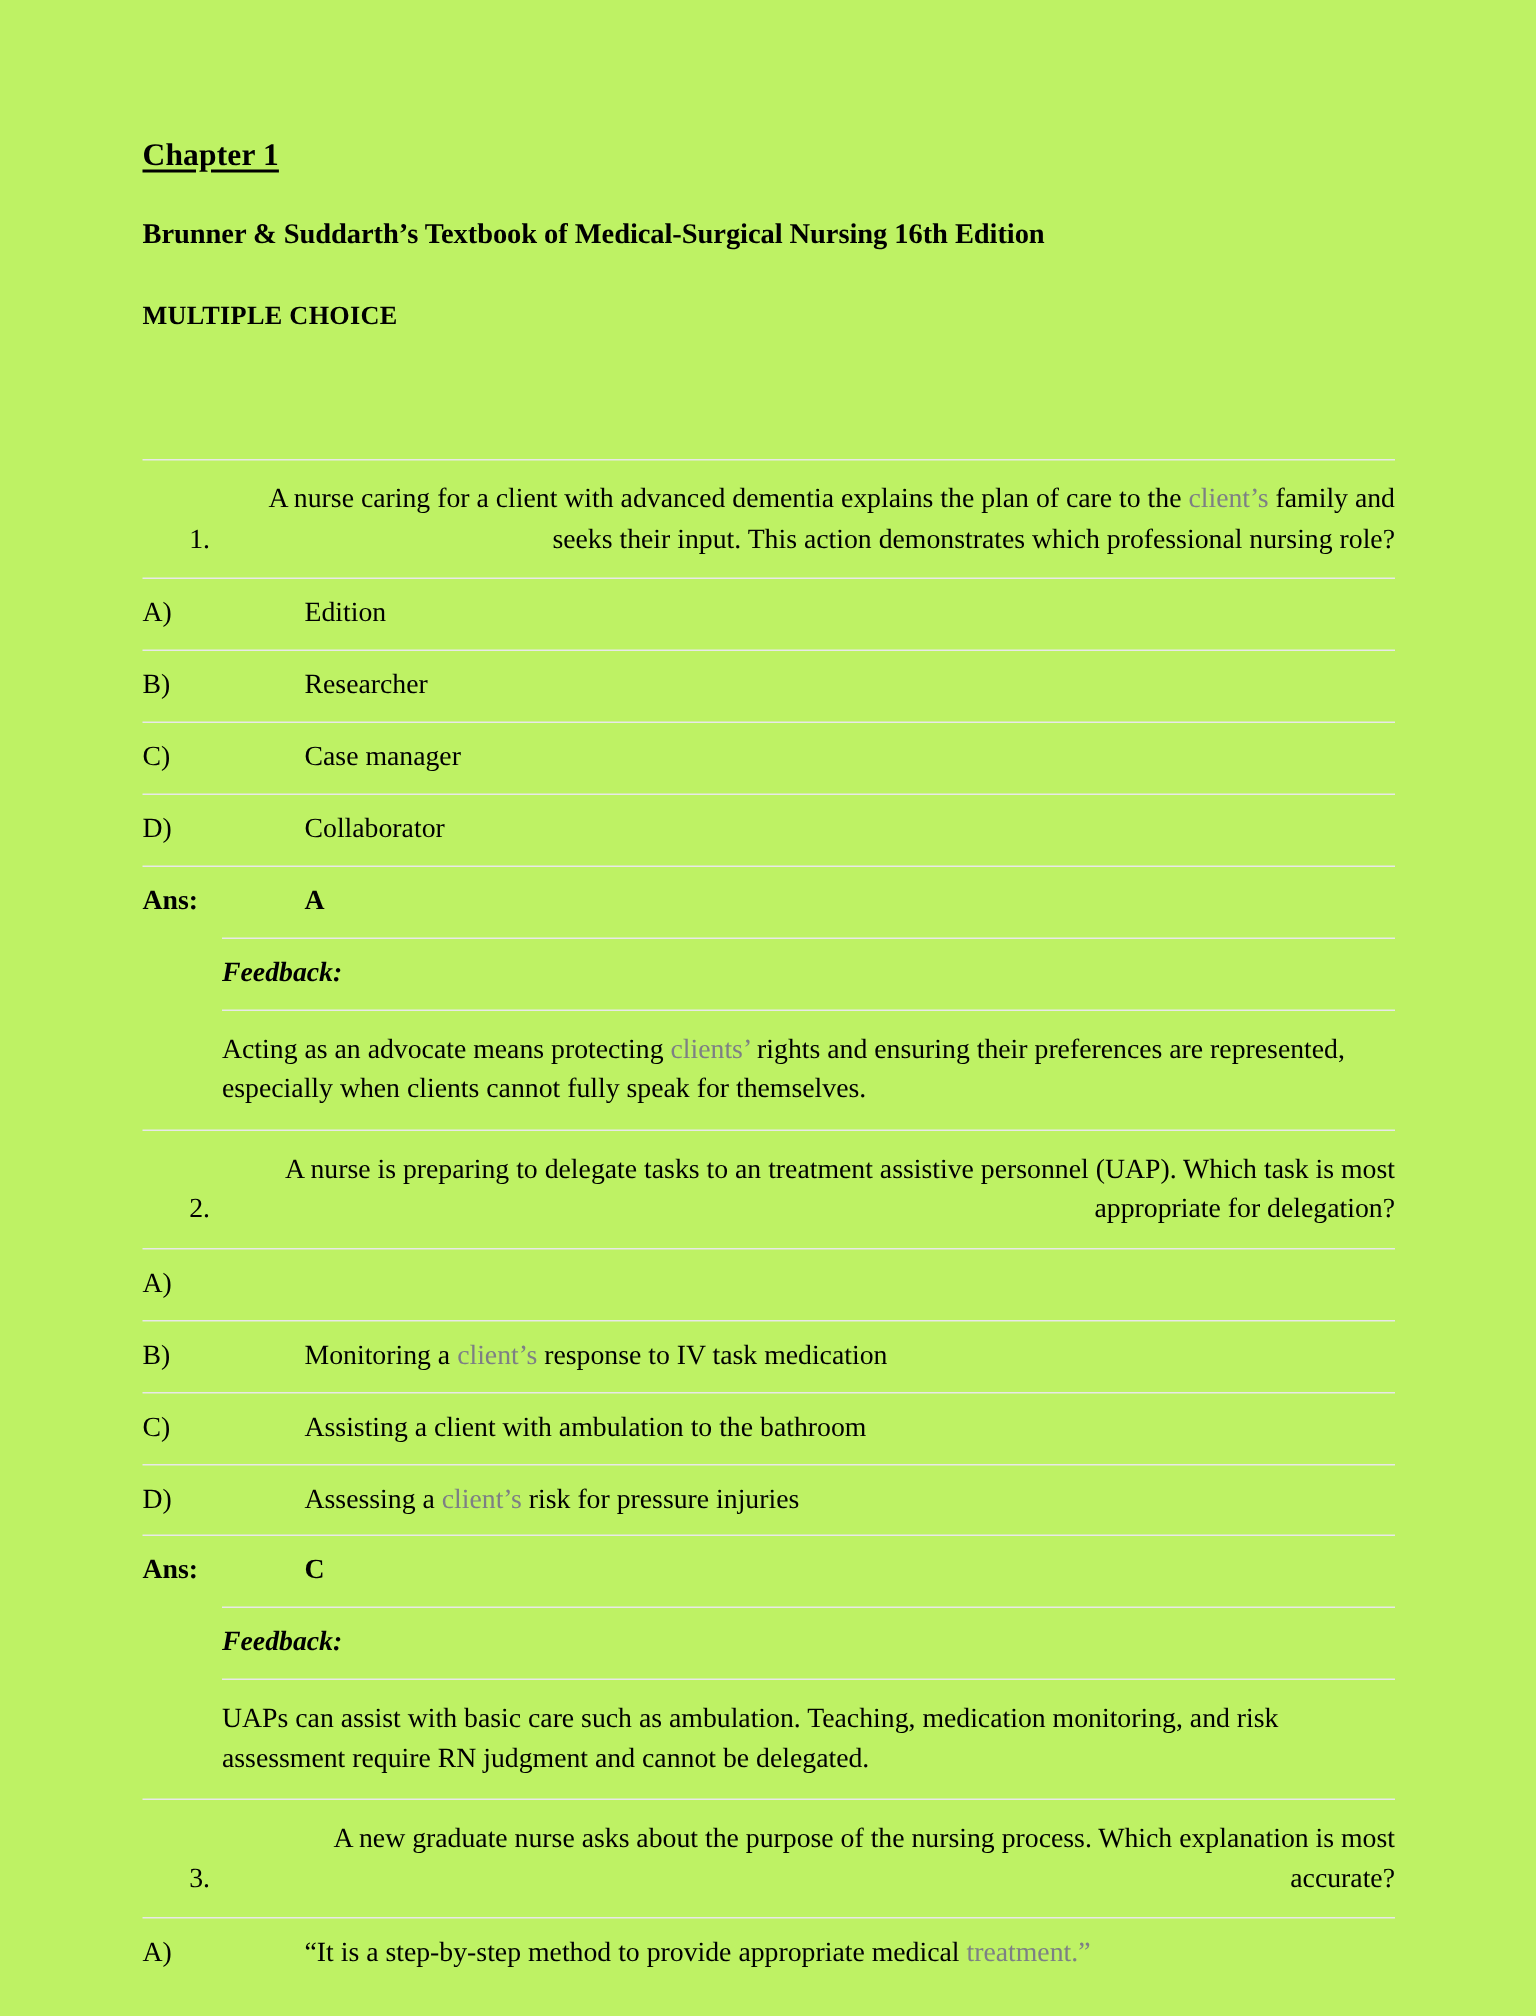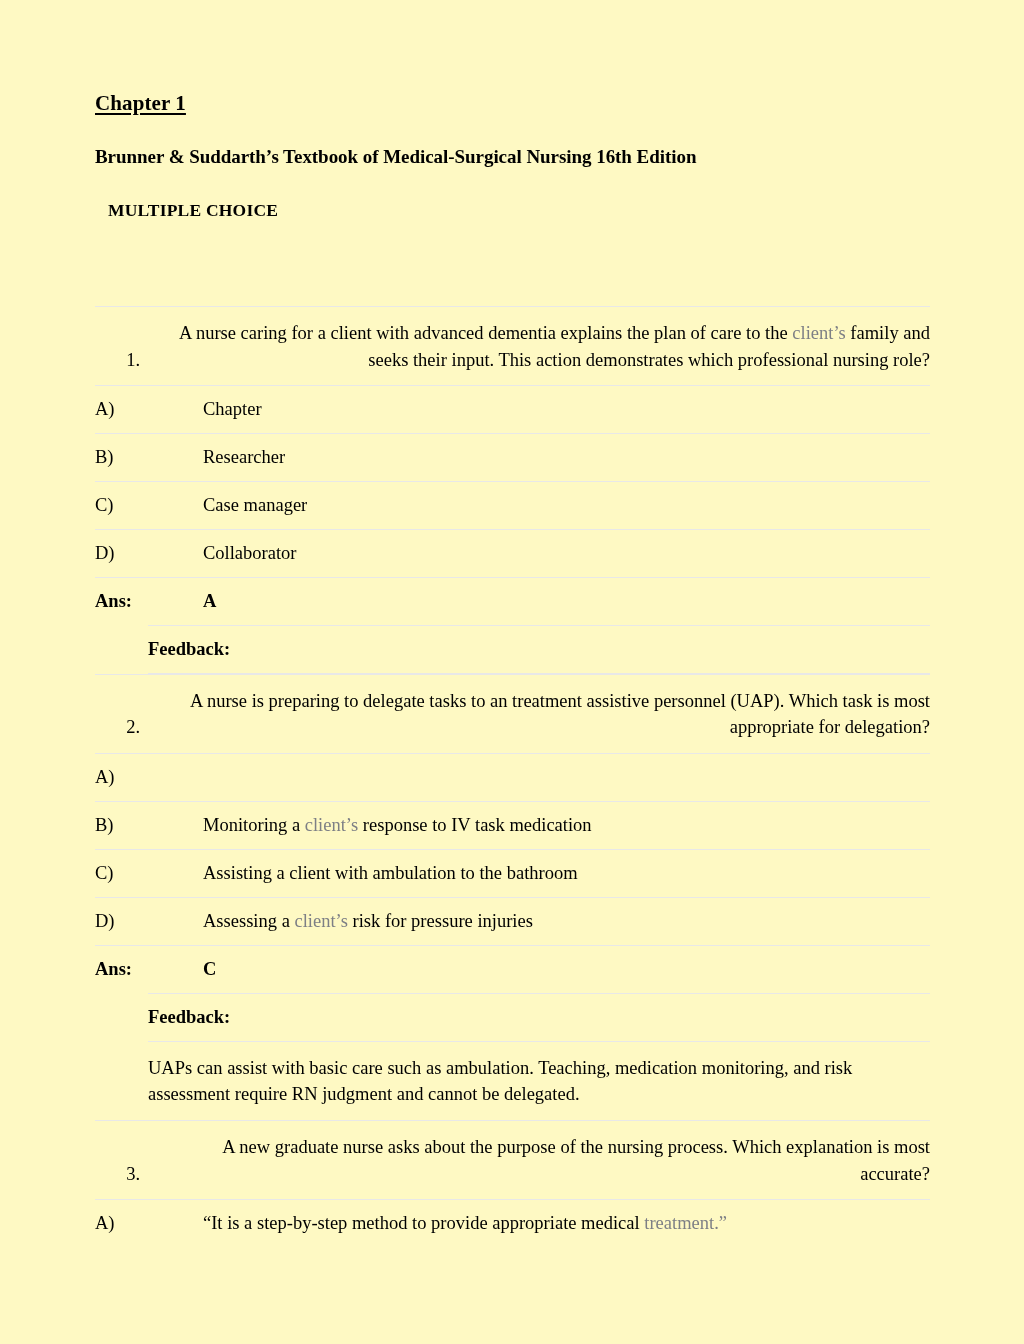--- a/index.html
+++ b/index.html
@@ -11,21 +11,21 @@
     width: 1024px;
     height: 1344px;
     font-family: "Liberation Serif", "DejaVu Serif", serif;
     color: #000000;
     -webkit-font-smoothing: antialiased;
   }
   .page {
     position: relative;
     width: 1024px;
     height: 1344px;
-    background: #fef9c3;
+    background: #bef264;
     box-sizing: border-box;
     padding: 0;
     overflow: hidden;
   }
 
   
   .header {
     padding-top: 92px;
     padding-left: 95px;
     padding-right: 95px;
@@ -42,21 +42,21 @@
   .book-title {
     font-size: 19px;
     font-weight: bold;
     margin: 0 0 32px 0;
     line-height: 1.15;
     letter-spacing: -0.05px;
   }
   .section-label {
     font-size: 17.5px;
     font-weight: bold;
-    margin: 13px;
+    margin: 0;
     line-height: 1.15;
     letter-spacing: 0.2px;
   }
 
   
   .qlist {
     margin-top: 86px;
     padding-left: 95px;
     padding-right: 94px;
   }
@@ -138,20 +138,21 @@
   }
   .fb-head-spacer {
     width: 53px;
     flex: 0 0 53px;
   }
   .fb-head {
     flex: 1 1 auto;
     font-size: 18.5px;
     font-weight: bold;
     line-height: 1.35;
+    font-style: italic;
   }
 
   
   .fb-body-row {
     padding: 13px 0 13px 0;
   }
   .fb-body-spacer {
     width: 53px;
     flex: 0 0 53px;
   }
@@ -182,21 +183,21 @@
     <div class="rule"></div>
 
     <div class="row q-row">
       <div class="q-num">1.</div>
       <div class="q-text"><span>A nurse caring for a client with advanced dementia explains the plan of care to the </span><span class="gray">client’s</span><span> family and seeks their input. This action demonstrates which professional nursing role?</span></div>
     </div>
 
     <div class="rule"></div>
     <div class="row opt-row">
       <div class="opt-label">A)</div>
-      <div class="opt-text">Chapter</div>
+      <div class="opt-text">Edition</div>
     </div>
 
     <div class="rule"></div>
     <div class="row opt-row">
       <div class="opt-label">B)</div>
       <div class="opt-text">Researcher</div>
     </div>
 
     <div class="rule"></div>
     <div class="row opt-row">
@@ -216,20 +217,24 @@
       <div class="ans-value">A</div>
     </div>
 
     <div class="rule inset"></div>
     <div class="row fb-head-row">
       <div class="fb-head-spacer"></div>
       <div class="fb-head">Feedback:</div>
     </div>
 
     <div class="rule inset"></div>
+    <div class="row fb-body-row">
+      <div class="fb-body-spacer"></div>
+      <div class="fb-body"><span>Acting as an advocate means protecting </span><span class="gray">clients’</span><span> rights and ensuring their preferences are represented, especially when clients cannot fully speak for themselves.</span></div>
+    </div>
 
     <div class="rule"></div>
     <div class="row q-row">
       <div class="q-num">2.</div>
       <div class="q-text"><span>A nurse is preparing to delegate tasks to an treatment assistive personnel (UAP). Which task is most appropriate for delegation?</span><span class="gray"></span><span></span></div>
     </div>
 
     <div class="rule"></div>
     <div class="row opt-row">
       <div class="opt-label">A)</div>

